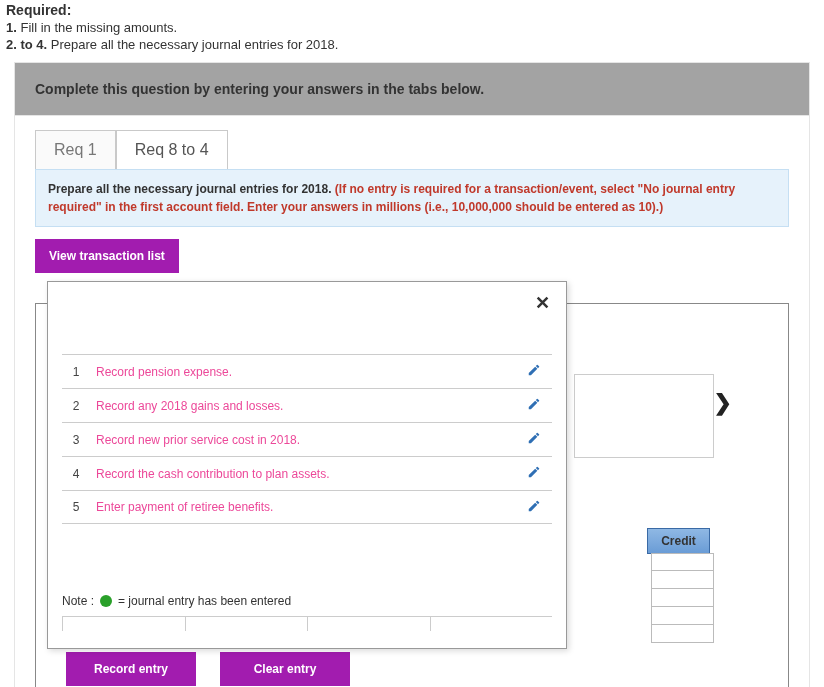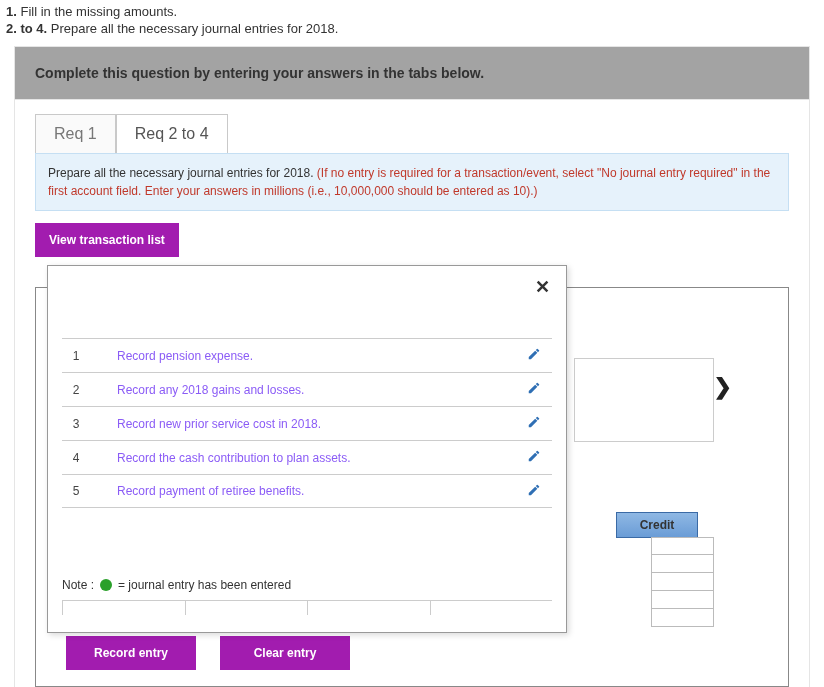--- a/index.html
+++ b/index.html
@@ -44,20 +44,21 @@
     background: #fafafa;
     color: #777;
   }
   .note-strip {
     margin: 0 20px;
     background: #e6f2fb;
     border: 1px solid #c5dff3;
     padding: 10px 12px;
     font-size: 12px;
     line-height: 1.5;
+    font-weight: bold;
   }
   .note-strip .red { color: #c0392b; }
   .btn-blue {
     background: #a21caf;
     color: #fff;
     border: none;
     padding: 10px 14px;
     font-size: 12px;
     font-weight: bold;
     cursor: pointer;
@@ -86,22 +87,22 @@
   .nav-arrow.right { top: 86px; right: 56px; }
   .back-inner-box {
     position: absolute;
     top: 70px; right: 74px;
     width: 140px; height: 84px;
     border: 1px solid #ccc;
     background: #fff;
   }
   .credit-header {
     position: absolute;
-    top: 224px; right: 90px;
-    width: 82px;
+    top: 224px; right: 78px;
+    width: 63px;
     background: linear-gradient(#8fb8e4, #6a9cd6);
     color: #333;
     font-weight: bold;
     font-size: 12px;
     text-align: center;
     padding: 5px 0;
     border: 1px solid #3a6aa5;
   }
   .credit-cells {
     position: absolute;
@@ -155,23 +156,22 @@
   .trans-item:last-child { border-bottom: 1px solid #ccc; }
   .trans-item .num {
     width: 28px;
     text-align: center;
     font-size: 12px;
     color: #444;
   }
   .trans-item .desc {
     flex: 1;
     font-size: 12px;
-    color: #8b5cf6;
+    color: #ec4899;
     padding-left: 6px;
-    margin-left: 21px;
   }
   .trans-item .pencil {
     width: 36px;
     text-align: center;
     color: #2f6fb4;
   }
   .pencil svg { width: 14px; height: 14px; fill: #2f6fb4; }
   .trans-note {
     margin: 70px 14px 8px 14px;
     font-size: 12px;
@@ -194,34 +194,35 @@
   .trans-footer-grid div {
     border-left: 1px solid #ccc;
     height: 14px;
     flex: 1;
   }
 </style>
 </head>
 <body>
 
 <div class="required-block">
+  <div class="required-title">Required:</div>
   <div class="required-line">
     <span class="b">1.</span><span> Fill in the missing amounts.</span>
   </div>
   <div class="required-line">
     <span class="b">2. to 4.</span><span> Prepare all the necessary journal entries for 2018.</span>
   </div>
 </div>
 
 <div class="main-panel">
   <div class="panel-header">Complete this question by entering your answers in the tabs below.</div>
 
   <div class="tab-row">
     <div class="tab inactive">Req 1</div>
-    <div class="tab">Req 2 to 4</div>
+    <div class="tab">Req 8 to 4</div>
   </div>
 
   <div class="note-strip">
     <span>Prepare all the necessary journal entries for 2018. </span><span class="red">(If no entry is required for a transaction/event, select "No journal entry required" in the first account field. Enter your answers in millions (i.e., 10,000,000 should be entered as 10).)</span>
   </div>
 
   <div class="view-trans-wrap">
     <button class="btn-blue">View transaction list</button>
   </div>
 
@@ -285,21 +286,21 @@
           <div class="num">4</div>
           <div class="desc">Record the cash contribution to plan assets.</div>
           <div class="pencil">
             <svg viewBox="0 0 24 24">
                 <path d="M3 17.25V21h3.75l11-11-3.75-3.75-11 11zM20.7 7.05a1 1 0 0 0 0-1.41l-2.34-2.34a1 1 0 0 0-1.41 0l-1.83 1.83 3.75 3.75 1.83-1.83z"></path>
               </svg>
           </div>
         </div>
         <div class="trans-item">
           <div class="num">5</div>
-          <div class="desc">Record payment of retiree benefits.</div>
+          <div class="desc">Enter payment of retiree benefits.</div>
           <div class="pencil">
             <svg viewBox="0 0 24 24">
                 <path d="M3 17.25V21h3.75l11-11-3.75-3.75-11 11zM20.7 7.05a1 1 0 0 0 0-1.41l-2.34-2.34a1 1 0 0 0-1.41 0l-1.83 1.83 3.75 3.75 1.83-1.83z"></path>
               </svg>
           </div>
         </div>
       </div>
 
       <div class="trans-note">
         <span>Note :</span>

